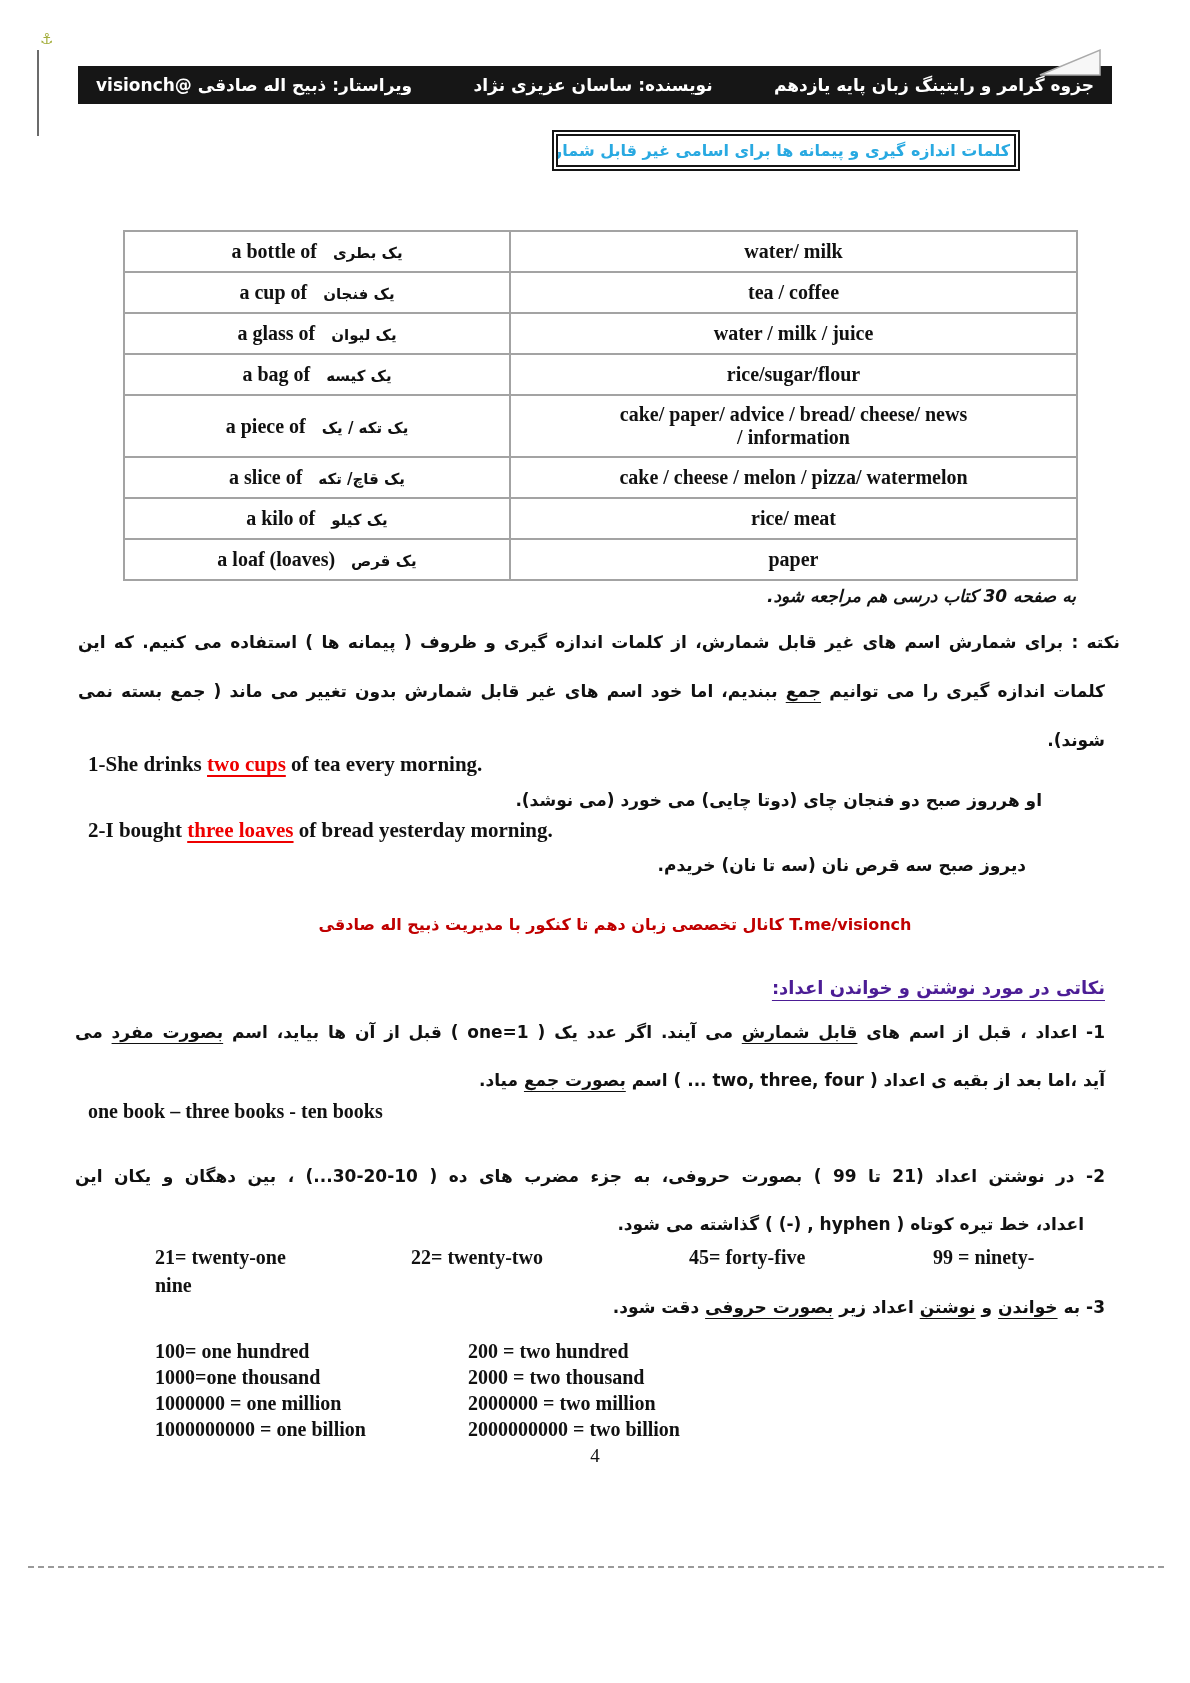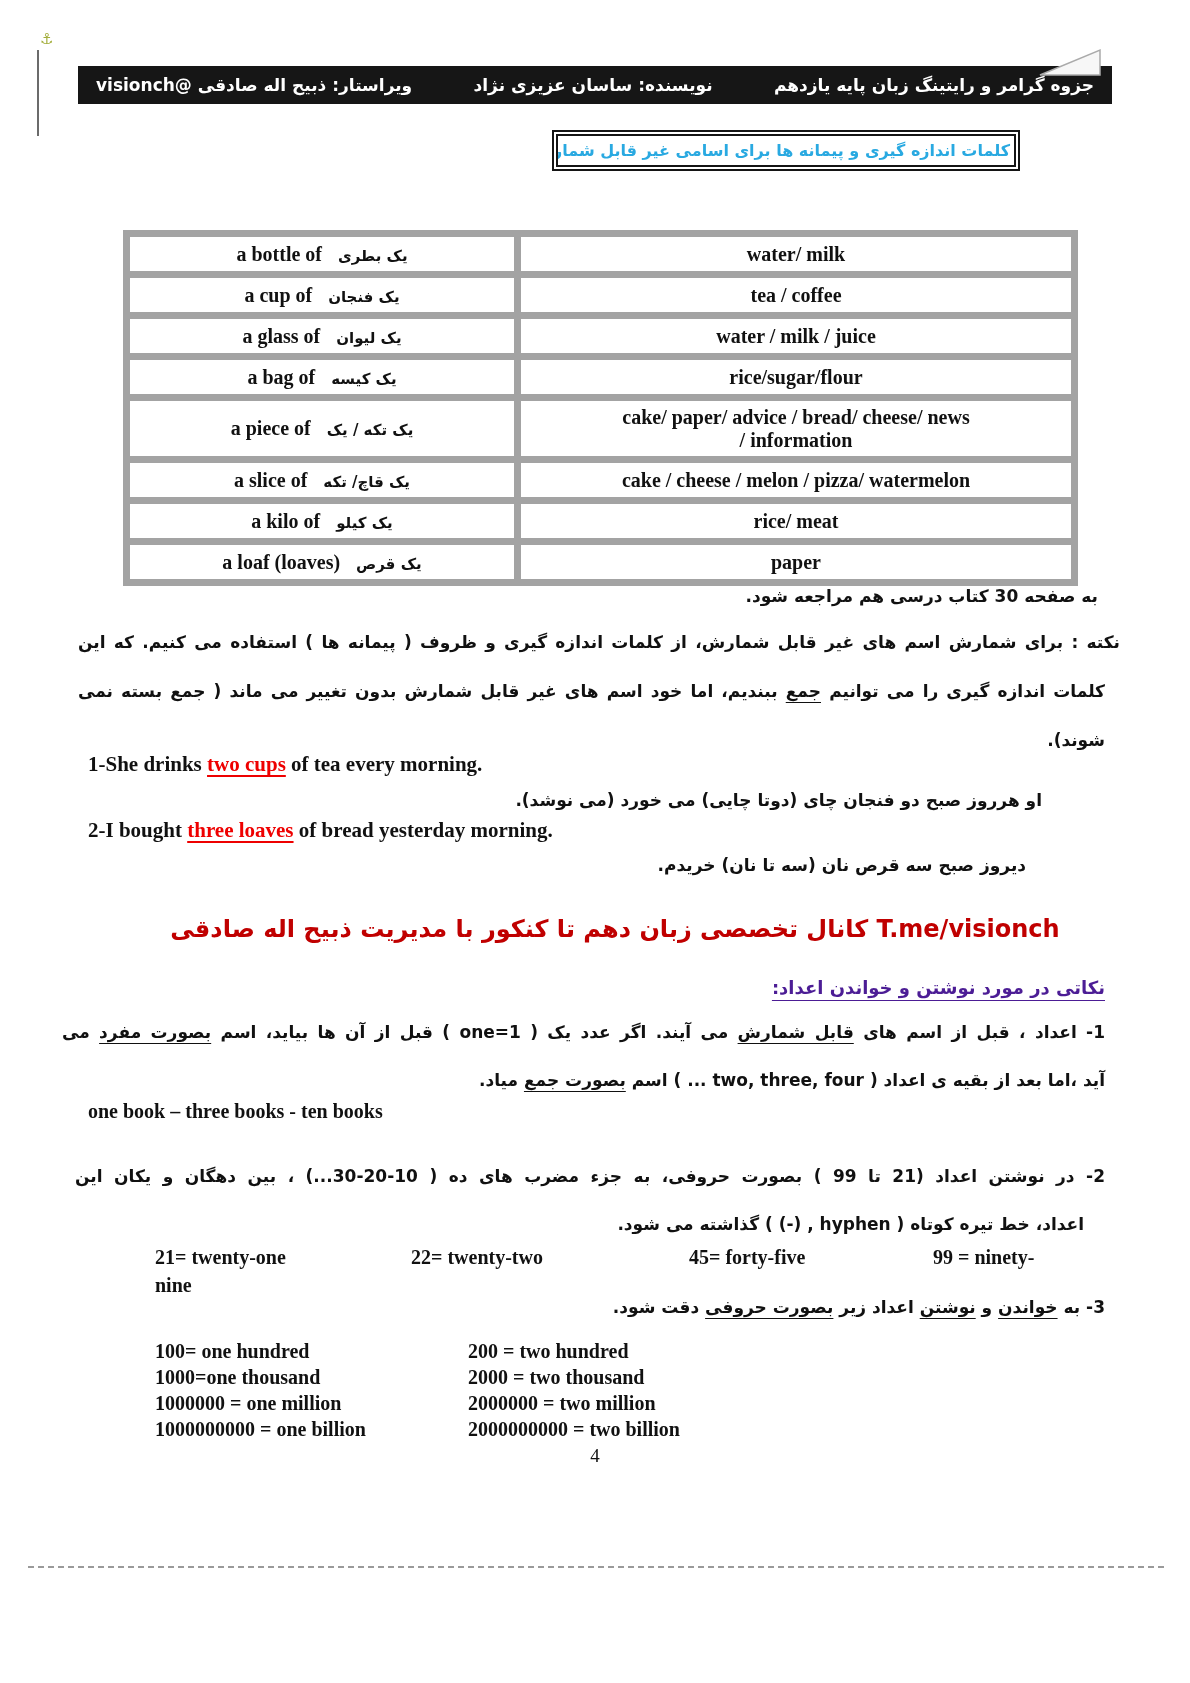--- a/index.html
+++ b/index.html
@@ -20,51 +20,51 @@
 
   
   .title-outer{position:absolute;left:552px;top:130px;width:468px;border:2px solid #141414;
                padding:2px;box-sizing:border-box;background:#fff;}
   .title-inner{border:2px solid #141414;text-align:center;direction:rtl;font-weight:bold;
                font-size:16px;color:#29a9e1;padding:5px 4px;white-space:nowrap;overflow:hidden;}
 
   
   .measure-table{position:absolute;left:123px;top:230px;width:955px;border-collapse:collapse;
                  table-layout:fixed;}
-  .measure-table td{border:7px solid #a3a3a3;text-align:center;vertical-align:middle;padding:4px 6px;}
+  .measure-table td{border:2px solid #a3a3a3;text-align:center;vertical-align:middle;padding:4px 6px;}
   .measure-table tr{height:41px;}
   .measure-table tr.tall{height:62px;}
   .c1{width:372px;}
   .en{font-family:"Liberation Serif",serif;font-weight:bold;font-size:20px;margin-right:16px;}
   .fa-cell{font-weight:bold;font-size:15px;}
   .nouns{font-family:"Liberation Serif",serif;font-weight:bold;font-size:20px;}
   .nouns2{display:block;font-family:"Liberation Serif",serif;font-weight:bold;font-size:20px;}
 
   
   .abs{position:absolute;white-space:nowrap;}
   .fa-line{direction:rtl;font-weight:bold;font-size:17px;}
   .just{white-space:normal;text-align:justify;text-align-last:justify;}
   .en-line{font-family:"Liberation Serif",serif;font-weight:bold;font-size:21px;}
   .u{text-decoration:underline;text-underline-offset:5px;}
   .red-w{color:#ee0000;text-decoration:underline;text-underline-offset:4px;
          text-decoration-color:#ee0000;}
 
-  .refer{top:586px;right:92px;}
+  .refer{top:586px;right:114px;font-style:italic;}
   .note-l1{top:632px;left:78px;right:70px;}
   .note-l2{top:681px;left:78px;right:85px;}
   .note-l3{top:730px;right:85px;text-align:center;}
   .ex1{top:752px;left:88px;}
   .tr1{top:790px;right:148px;}
   .ex2{top:818px;left:88px;}
   .tr2{top:855px;right:164px;}
   .channel{top:915px;left:40px;right:0;text-align:center;direction:rtl;font-weight:bold;
-           font-size:24px;color:#c00000;}
+           font-size:16px;color:#c00000;}
   .heading-red{top:977px;right:85px;color:#4c1d95;font-size:18px;
                text-decoration:underline;text-underline-offset:6px;}
-  .item1-l1{top:1022px;left:62px;right:85px;}
+  .item1-l1{top:1022px;left:75px;right:85px;}
   .item1-l2{top:1070px;right:85px;}
   .onebook{top:1100px;left:88px;font-size:20px;}
   .item2-l1{top:1166px;left:75px;right:85px;}
   .item2-l2{top:1214px;right:106px;}
   .twenty{top:1246px;left:155px;display:flex;font-family:"Liberation Serif",serif;
           font-weight:bold;font-size:20px;}
   .twenty span:nth-child(1){width:256px;}
   .twenty span:nth-child(2){width:278px;}
   .twenty span:nth-child(3){width:244px;}
   .twenty-wrap{top:1274px;left:155px;font-family:"Liberation Serif",serif;font-weight:bold;

